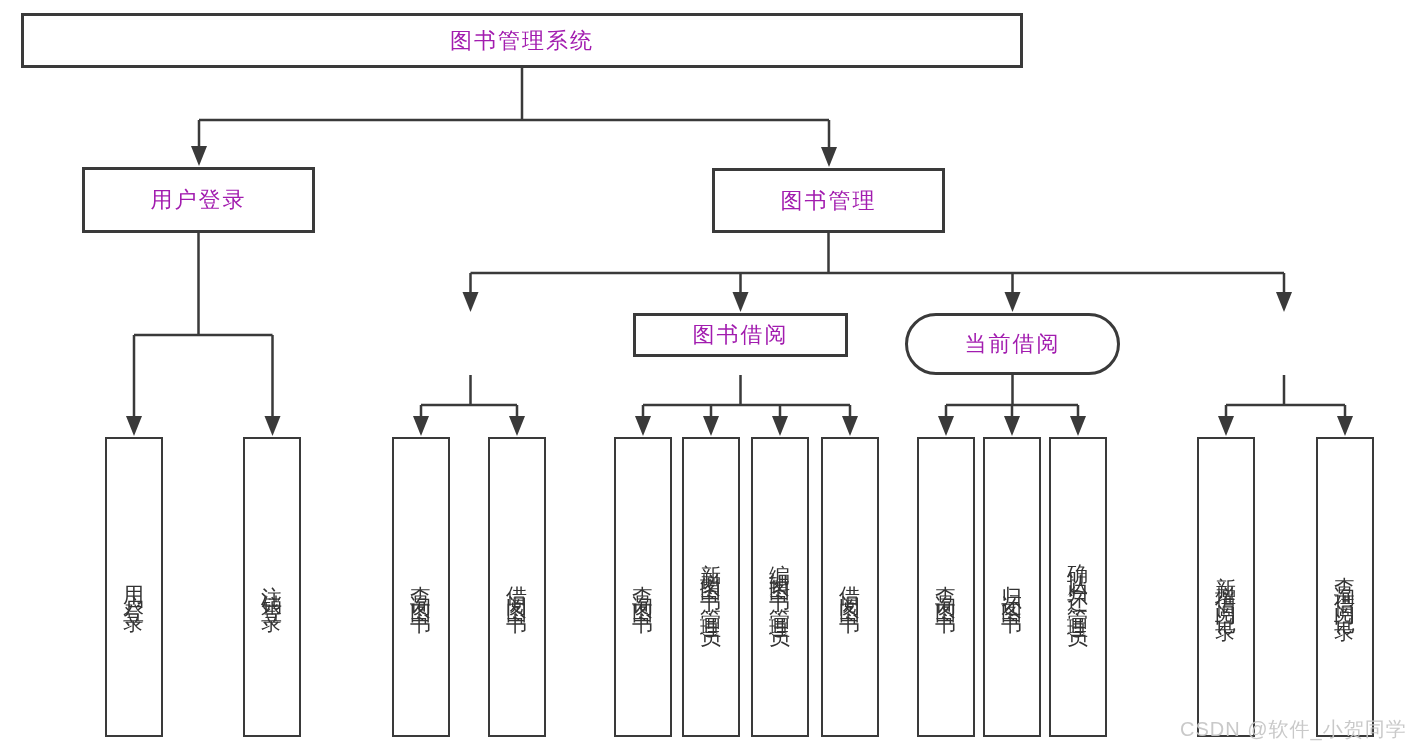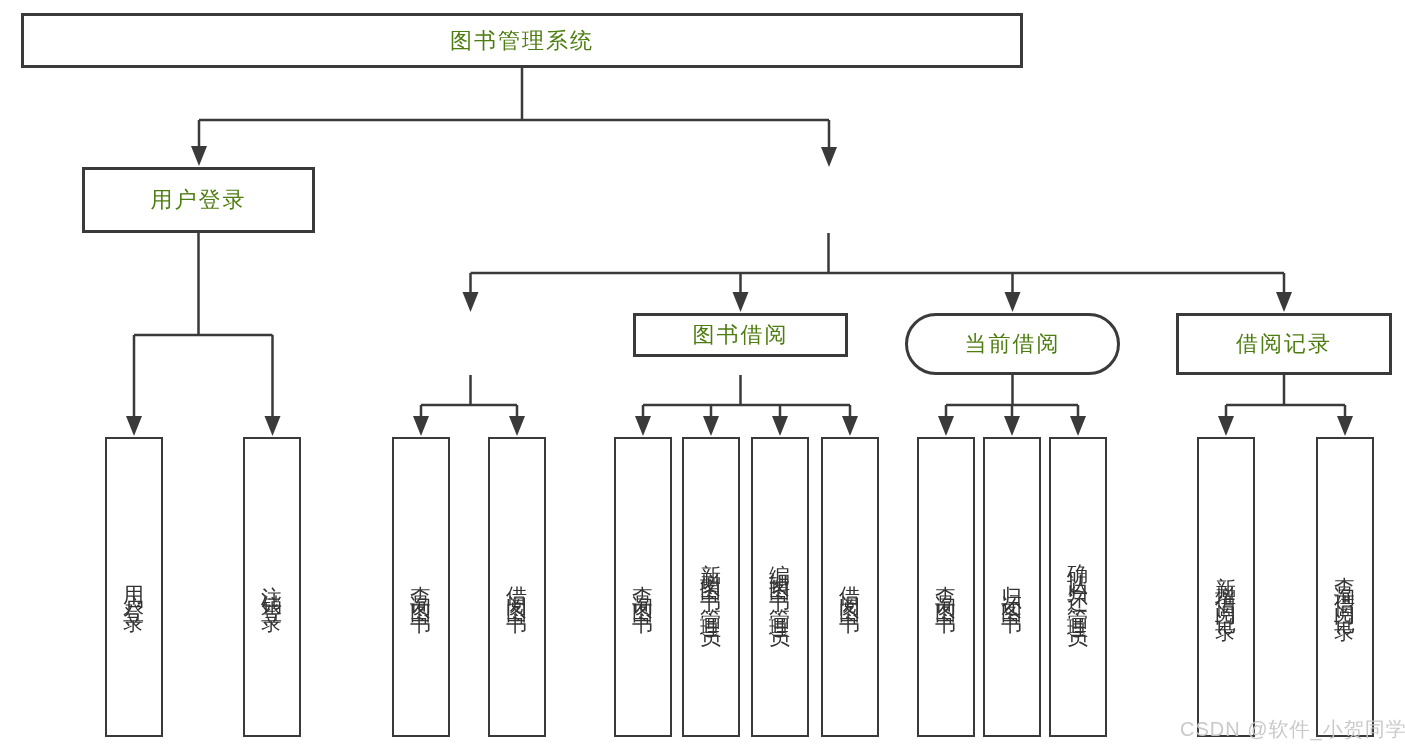--- a/index.html
+++ b/index.html
@@ -21,21 +21,21 @@
   .node {
     position: absolute;
     box-sizing: border-box;
     border: 3px solid #3a3a3a;
     background: #ffffff;
     display: flex;
     align-items: center;
     justify-content: center;
     font-size: 22px;
     letter-spacing: 2px;
-    color: #4d7c0f;
+    color: #a21caf;
   }
   .leaf {
     position: absolute;
     box-sizing: border-box;
     border: 2.5px solid #3a3a3a;
     background: #ffffff;
     top: 437px;
     width: 58px;
     height: 300px;
     display: flex;
@@ -117,24 +117,24 @@
       <polygon points="1004,416 1020,416 1012,436"></polygon>
       <polygon points="1070,416 1086,416 1078,436"></polygon>
       <polygon points="1218,416 1234,416 1226,436"></polygon>
       <polygon points="1337,416 1353,416 1345,436"></polygon>
     </g>
   </svg>
 
   <div class="node n-root">图书管理系统</div>
 
   <div class="node n-l2a">用户登录</div>
+  <div class="node n-l2b">图书管理</div>
 
   <div class="node n-l3b">图书借阅</div>
   <div class="node n-l3c">当前借阅</div>
-  <div class="node n-l3d">借阅记录</div>
 
   <div class="leaf lf-1">
     <span>用户登录</span>
   </div>
   <div class="leaf lf-2">
     <span>注销登录</span>
   </div>
   <div class="leaf lf-3">
     <span>查询图书</span>
   </div>

